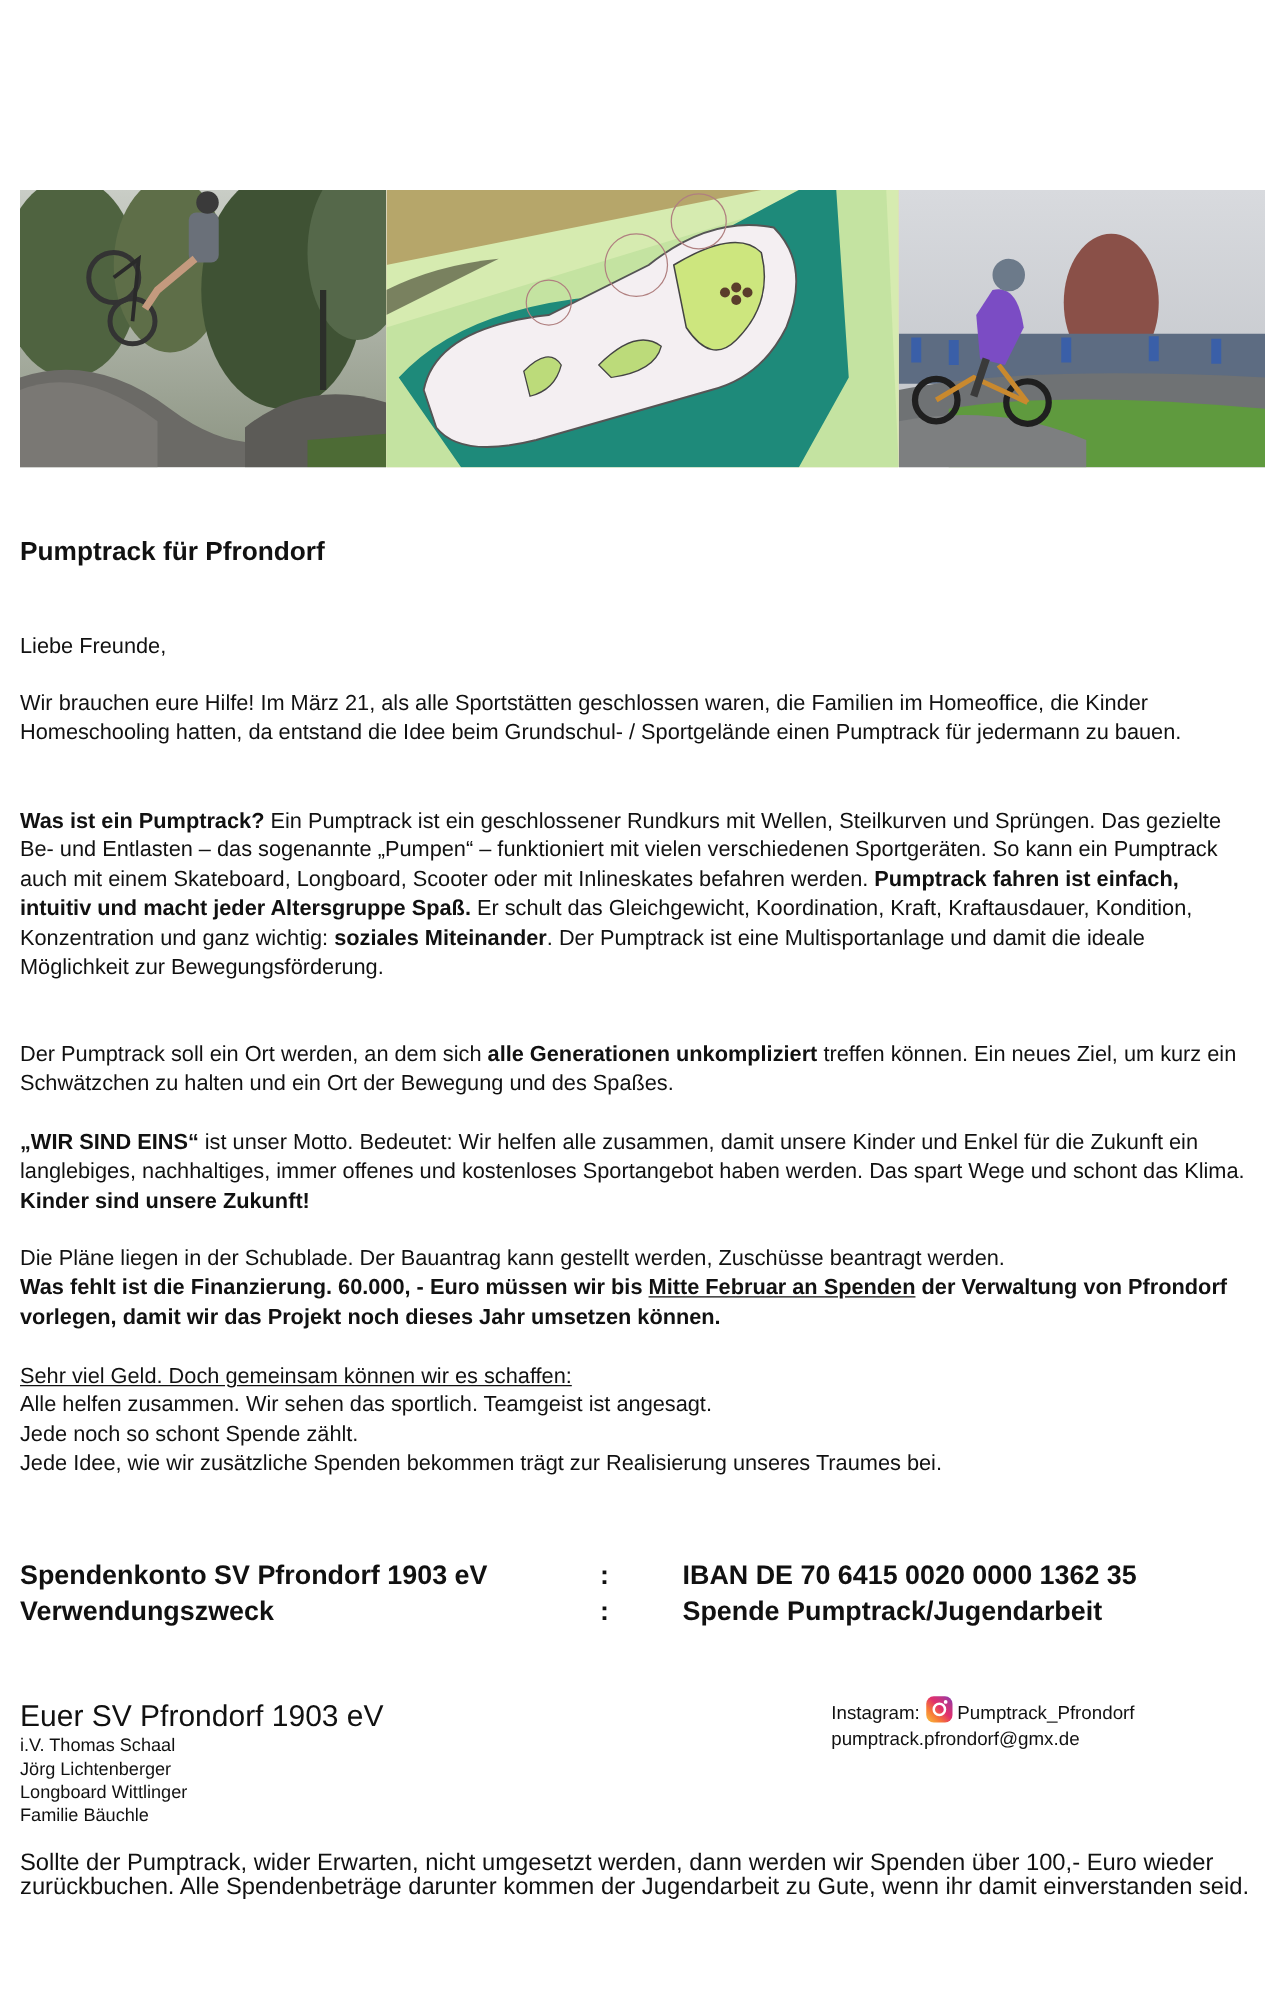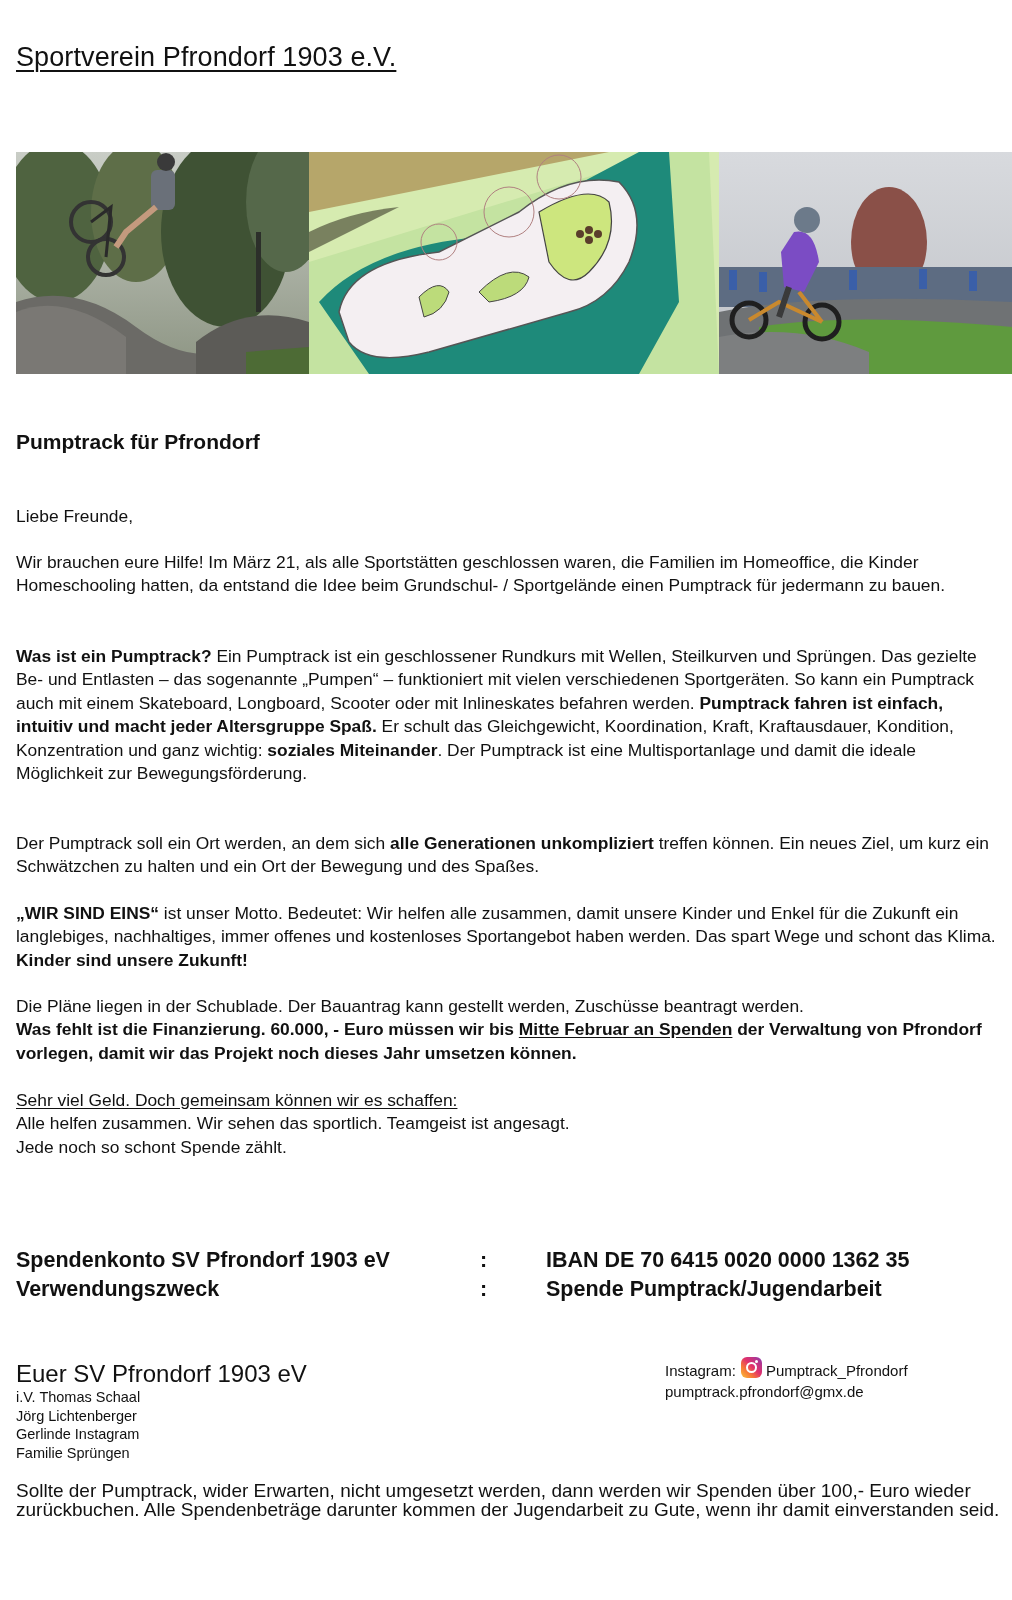--- a/index.html
+++ b/index.html
@@ -87,21 +87,20 @@
     .disclaimer {
       position: absolute; left: 16px; top: 1481px; width: 985px;
       font-size: 19px; line-height: 19px;
     }
   </style>
 </head>
 <body>
 
 <div class="page">
 
-  <div class="org-title">Sportverein Pfrondorf 1903 e.V.</div>
 
   <div class="banner">
 
     <div class="photo photo-bmx">
       <svg viewBox="0 0 293 222" preserveAspectRatio="none">
         <defs>
           <linearGradient id="sky1" x1="0" y1="0" x2="0" y2="1">
             <stop offset="0" stop-color="#c9cdc6"></stop>
             <stop offset="1" stop-color="#8c9482"></stop>
           </linearGradient>
@@ -200,41 +199,42 @@
 
   <div class="body-text p5">
     <span>Die Pläne liegen in der Schublade. Der Bauantrag kann gestellt werden, Zuschüsse beantragt werden.</span><br>
     <b>Was fehlt ist die Finanzierung. 60.000, - Euro müssen wir bis </b><b class="u">Mitte Februar an Spenden</b><b> der Verwaltung von Pfrondorf vorlegen, damit wir das Projekt noch dieses Jahr umsetzen können.</b>
   </div>
 
   <div class="body-text p6">
     <span class="u">Sehr viel Geld. Doch gemeinsam können wir es schaffen:</span><br>
     <span>Alle helfen zusammen. Wir sehen das sportlich. Teamgeist ist angesagt.</span><br>
     <span>Jede noch so schont Spende zählt.</span><br>
+    <span>Jede Idee, wie wir zusätzliche Spenden bekommen trägt zur Realisierung unseres Traumes bei.</span>
   </div>
 
   <div class="payment">
     <div class="pay-row">
       <span class="pay-label">Spendenkonto SV Pfrondorf 1903 eV</span>
       <span class="pay-colon">:</span>
       <span class="pay-value">IBAN DE 70 6415 0020 0000 1362 35</span>
     </div>
     <div class="pay-row">
       <span class="pay-label">Verwendungszweck</span>
       <span class="pay-colon">:</span>
       <span class="pay-value">Spende Pumptrack/Jugendarbeit</span>
     </div>
   </div>
 
   <div class="signoff-title">Euer SV Pfrondorf 1903 eV</div>
   <div class="signers">
     <div>i.V. Thomas Schaal</div>
     <div>Jörg Lichtenberger</div>
-    <div>Gerlinde Instagram</div>
-    <div>Familie Sprüngen</div>
+    <div>Longboard Wittlinger</div>
+    <div>Familie Bäuchle</div>
   </div>
 
   <div class="contact">
     <div class="insta-line">
       <span>Instagram:</span>
       <span class="insta-icon"></span>
       <span>Pumptrack_Pfrondorf</span>
     </div>
     <div>pumptrack.pfrondorf@gmx.de</div>
   </div>

